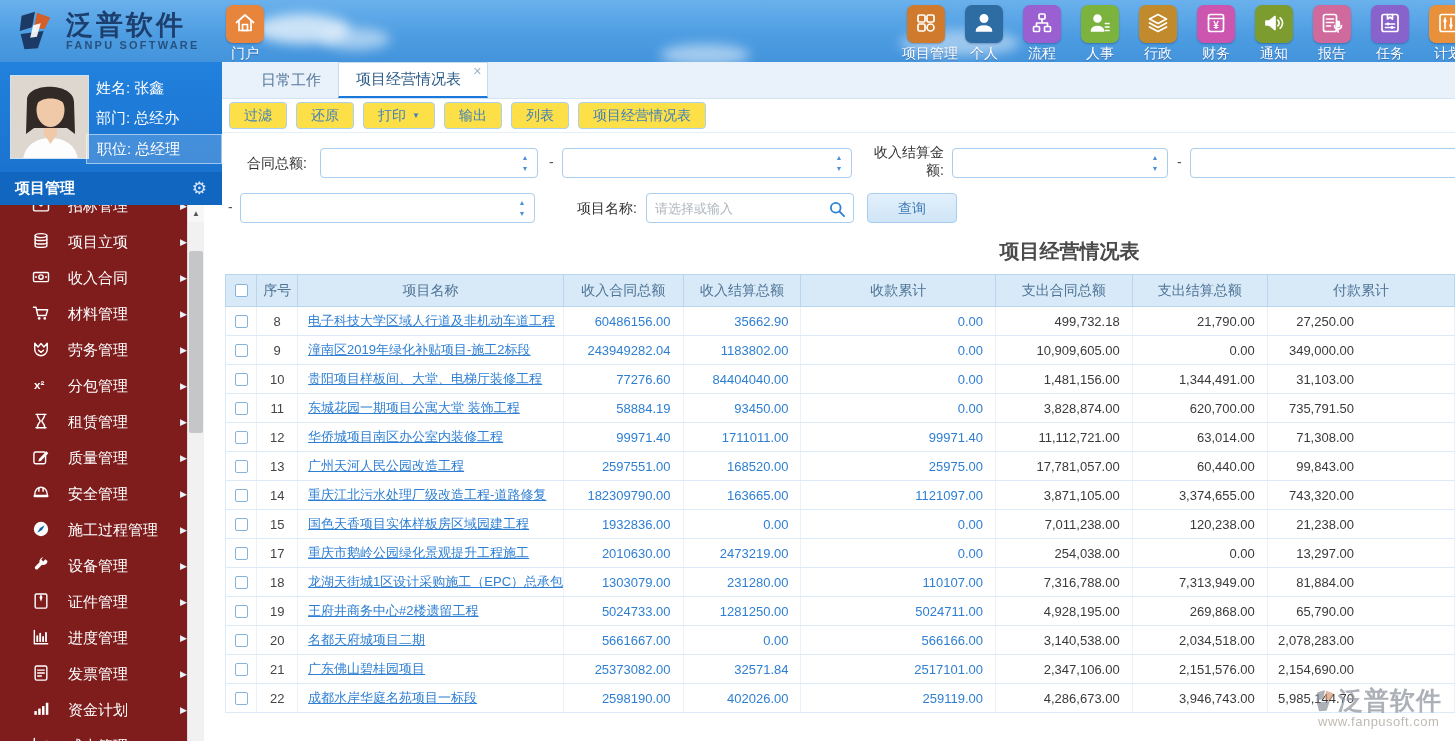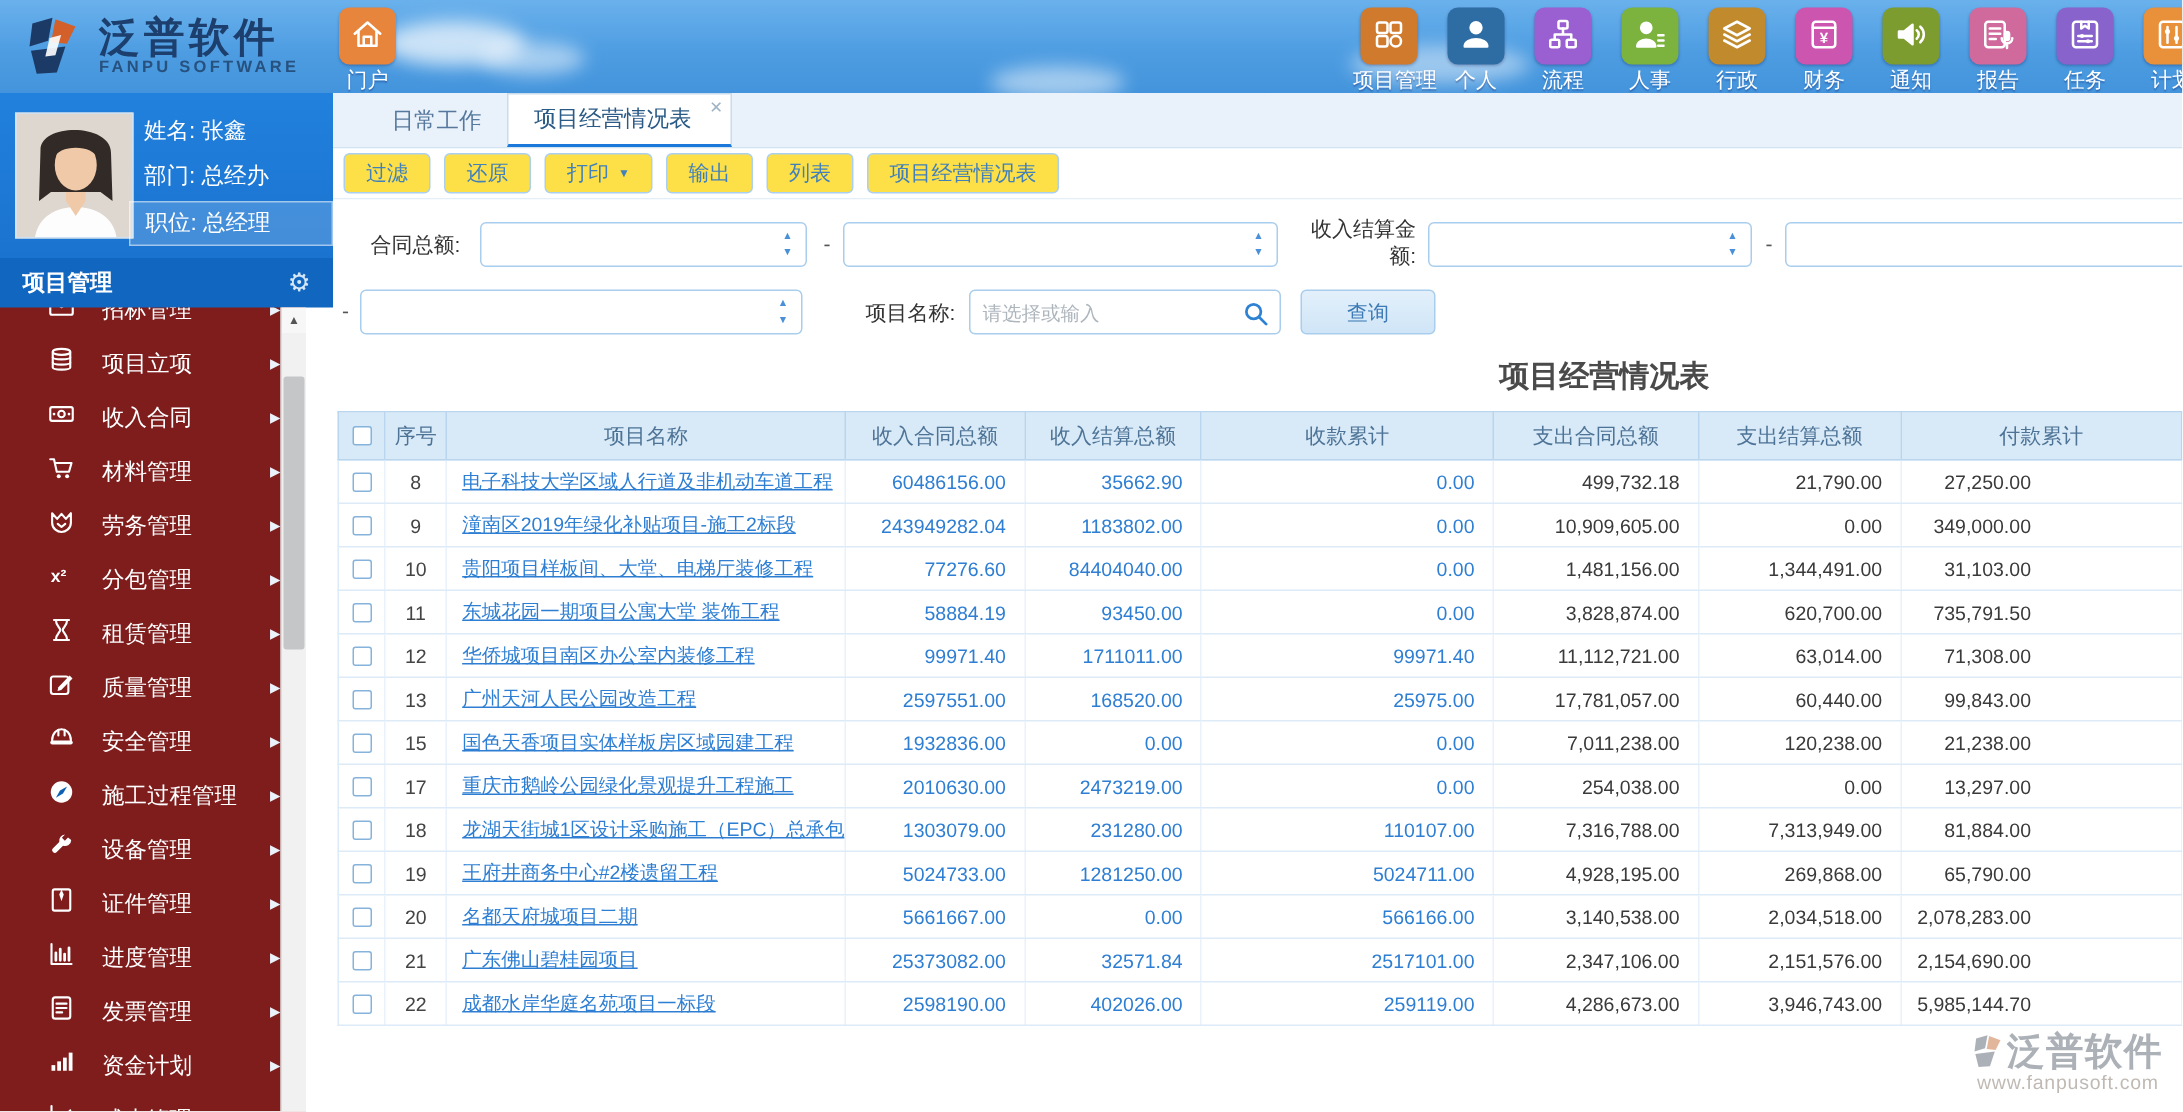--- a/index.html
+++ b/index.html
@@ -619,20 +619,33 @@
             <td class="c-blue">168520.00</td>
             <td class="c-blue">25975.00</td>
             <td class="c-dark">17,781,057.00</td>
             <td class="c-dark">60,440.00</td>
             <td class="c-dark c-paid">99,843.00</td>
           </tr>
           <tr>
             <td>
               <div class="cbx"></div>
             </td>
+            <td class="c-seq">14</td>
+            <td class="c-name">重庆江北污水处理厂级改造工程-道路修复</td>
+            <td class="c-blue">182309790.00</td>
+            <td class="c-blue">163665.00</td>
+            <td class="c-blue">1121097.00</td>
+            <td class="c-dark">3,871,105.00</td>
+            <td class="c-dark">3,374,655.00</td>
+            <td class="c-dark c-paid">743,320.00</td>
+          </tr>
+          <tr>
+            <td>
+              <div class="cbx"></div>
+            </td>
             <td class="c-seq">15</td>
             <td class="c-name">国色天香项目实体样板房区域园建工程</td>
             <td class="c-blue">1932836.00</td>
             <td class="c-blue">0.00</td>
             <td class="c-blue">0.00</td>
             <td class="c-dark">7,011,238.00</td>
             <td class="c-dark">120,238.00</td>
             <td class="c-dark c-paid">21,238.00</td>
           </tr>
           <tr>

